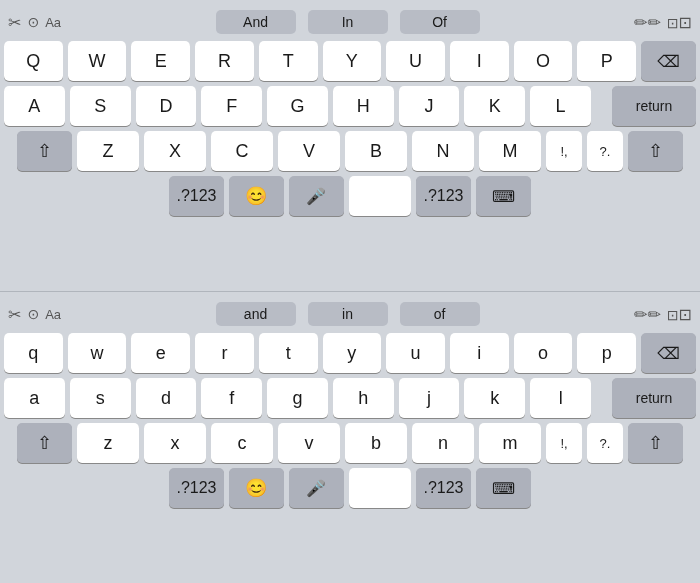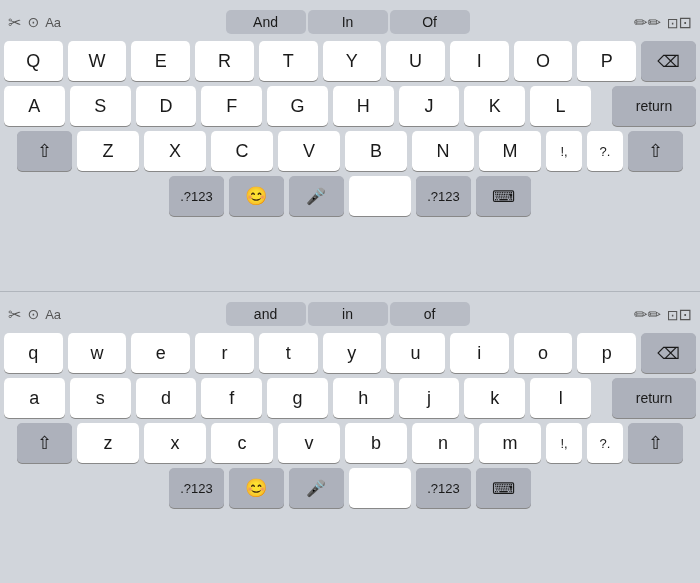--- a/index.html
+++ b/index.html
@@ -33,21 +33,21 @@
     .toolbar-left {
       display: flex;
       align-items: center;
       gap: 6px;
       flex: 0 0 auto;
     }
     .toolbar-suggestions {
       display: flex;
       flex: 1;
       justify-content: center;
-      gap: 2px;
+      gap: 12px;
     }
     .suggestion-btn {
       background: #b8bcc5;
       border: none;
       border-radius: 5px;
       padding: 4px 18px;
       font-size: 14px;
       color: #1a1a1a;
       cursor: pointer;
       min-width: 80px;
@@ -102,21 +102,21 @@
       background: #adb1bb;
       flex: 0 0 84px;
       max-width: 84px;
       font-size: 14px;
       margin-left: 16px;
     }
     .key.num-key {
       background: #adb1bb;
       flex: 0 0 40px;
       max-width: 44px;
-      font-size: 13px;
+      font-size: 16px;
       font-weight: 500;
     }
     .key.emoji-key {
       background: #adb1bb;
       flex: 0 0 40px;
       max-width: 44px;
       font-size: 18px;
     }
     .key.mic-key {
       background: #adb1bb;

